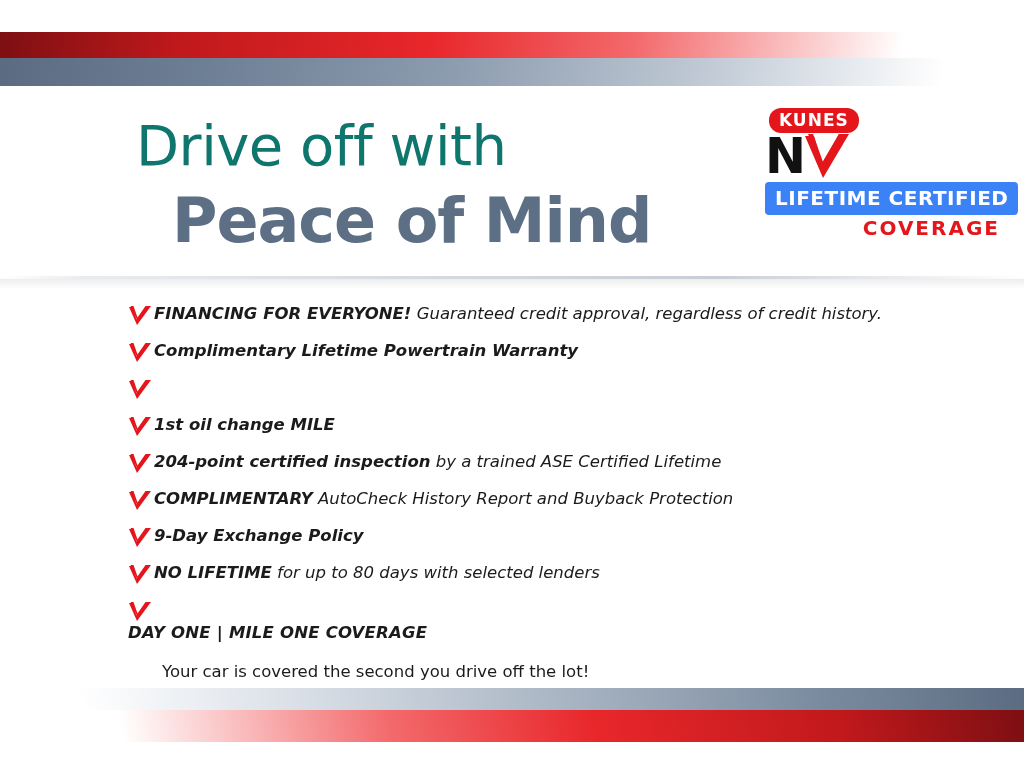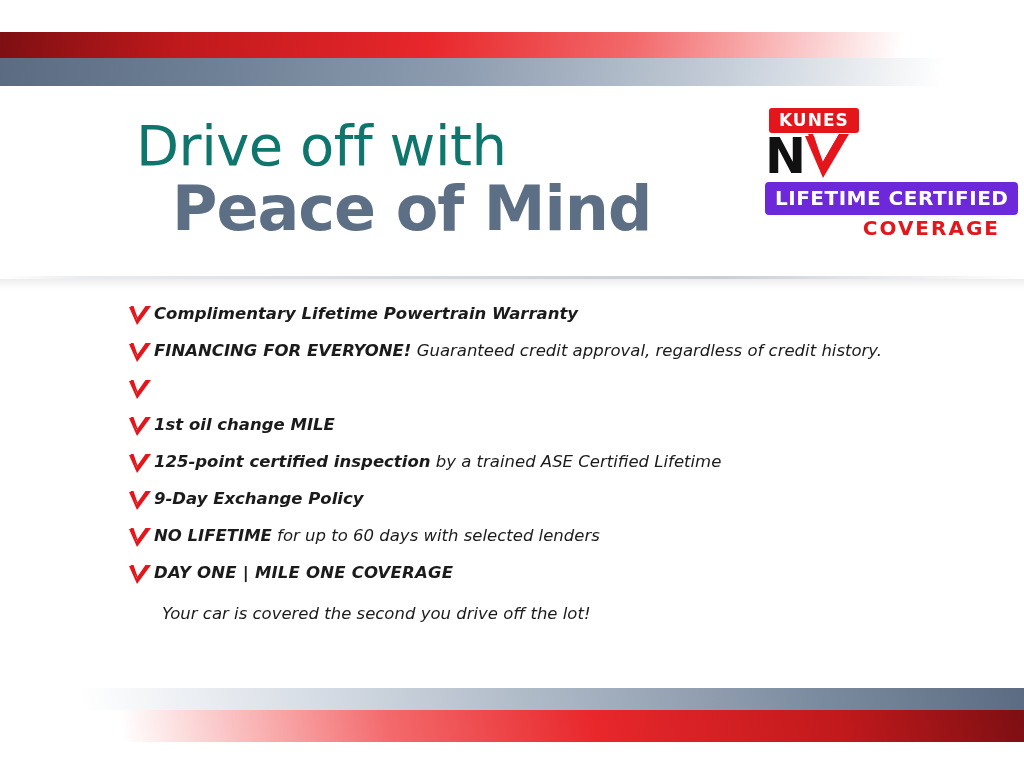--- a/index.html
+++ b/index.html
@@ -88,21 +88,21 @@
     letter-spacing: -0.5px;
     line-height: 1.0;
   }
   .headline .line2 {
     font-family: "DejaVu Sans", sans-serif;
     font-size: 62px;
     font-weight: bold;
     color: #5c6f85;
     letter-spacing: -1px;
     line-height: 1.05;
-    margin-top: 2px;
+    margin-top: 14px;
     margin-left: 36px;
   }
 
   
   .divider {
     position: absolute;
     left: 0;
     top: 276px;
     width: 1024px;
     height: 3px;
@@ -128,21 +128,21 @@
   .logo-kunes {
     position: absolute;
     left: 8px;
     top: 0px;
     background: #e4161c;
     color: #ffffff;
     font-weight: bold;
     font-size: 17px;
     letter-spacing: 1px;
     padding: 2px 10px 3px 10px;
-    border-radius: 3px;
+    border-radius: 12px;
     font-family: "DejaVu Sans", sans-serif;
   }
   .logo-nofear {
     position: absolute;
     left: 4px;
     top: 22px;
     font-family: "DejaVu Sans", sans-serif;
     font-weight: bold;
     font-size: 49px;
     letter-spacing: -1px;
@@ -160,21 +160,21 @@
   }
   .logo-check-wrap svg {
     position: absolute;
     left: -2px;
     top: 2px;
   }
   .logo-lifetime {
     position: absolute;
     left: 4px;
     top: 74px;
-    background: #6d28d9;
+    background: #3b82f6;
     color: #ffffff;
     font-family: "DejaVu Sans", sans-serif;
     font-weight: bold;
     font-size: 20px;
     letter-spacing: 0.5px;
     padding: 4px 10px 5px 10px;
     border-radius: 4px;
     white-space: nowrap;
   }
   .logo-vehicles {
@@ -211,21 +211,20 @@
     font-style: italic;
     font-size: 16.5px;
     color: #1b1b1b;
     line-height: 1.25;
   }
   .bullet-text b {
     font-weight: bold;
   }
   .bullet-sub {
     font-family: "DejaVu Sans", sans-serif;
-    font-style: italic;
     font-size: 16.5px;
     color: #1b1b1b;
     margin-top: 18px;
     margin-left: 34px;
   }
   .bullet-last .bullet-text b {
     letter-spacing: 0.2px;
   }
 </style>
 </head>
@@ -262,85 +261,94 @@
 
   <div class="bullets">
 
     <div class="bullet-row">
       <span class="bullet-check">
         <svg width="24" height="22" viewBox="0 0 24 22" aria-hidden="true">
           <path d="M1 2 L9 20 L23 1 L19 1 L8.5 14.5 L4.5 2 Z" fill="#e4161c"></path>
           <path d="M2.5 1 L10 17 L20 1 L17.5 1 L9.5 12.5 L5.5 1 Z" fill="#e4161c"></path>
         </svg>
       </span>
+      <span class="bullet-text"><b>FINANCING FOR EVERYONE!</b><span> Guaranteed credit approval, regardless of credit history.</span></span>
+    </div>
+
+    <div class="bullet-row">
+      <span class="bullet-check">
+        <svg width="24" height="22" viewBox="0 0 24 22" aria-hidden="true">
+          <path d="M1 2 L9 20 L23 1 L19 1 L8.5 14.5 L4.5 2 Z" fill="#e4161c"></path>
+          <path d="M2.5 1 L10 17 L20 1 L17.5 1 L9.5 12.5 L5.5 1 Z" fill="#e4161c"></path>
+        </svg>
+      </span>
       <span class="bullet-text"><b>Complimentary Lifetime Powertrain Warranty</b><span></span></span>
     </div>
 
     <div class="bullet-row">
       <span class="bullet-check">
         <svg width="24" height="22" viewBox="0 0 24 22" aria-hidden="true">
           <path d="M1 2 L9 20 L23 1 L19 1 L8.5 14.5 L4.5 2 Z" fill="#e4161c"></path>
           <path d="M2.5 1 L10 17 L20 1 L17.5 1 L9.5 12.5 L5.5 1 Z" fill="#e4161c"></path>
         </svg>
       </span>
-      <span class="bullet-text"><b>FINANCING FOR EVERYONE!</b><span> Guaranteed credit approval, regardless of credit history.</span></span>
-    </div>
-
-    <div class="bullet-row">
-      <span class="bullet-check">
-        <svg width="24" height="22" viewBox="0 0 24 22" aria-hidden="true">
-          <path d="M1 2 L9 20 L23 1 L19 1 L8.5 14.5 L4.5 2 Z" fill="#e4161c"></path>
-          <path d="M2.5 1 L10 17 L20 1 L17.5 1 L9.5 12.5 L5.5 1 Z" fill="#e4161c"></path>
-        </svg>
-      </span>
     </div>
 
     <div class="bullet-row">
       <span class="bullet-check">
         <svg width="24" height="22" viewBox="0 0 24 22" aria-hidden="true">
           <path d="M1 2 L9 20 L23 1 L19 1 L8.5 14.5 L4.5 2 Z" fill="#e4161c"></path>
           <path d="M2.5 1 L10 17 L20 1 L17.5 1 L9.5 12.5 L5.5 1 Z" fill="#e4161c"></path>
         </svg>
       </span>
       <span class="bullet-text"><b>1st oil change MILE</b><span></span></span>
     </div>
 
     <div class="bullet-row">
       <span class="bullet-check">
         <svg width="24" height="22" viewBox="0 0 24 22" aria-hidden="true">
           <path d="M1 2 L9 20 L23 1 L19 1 L8.5 14.5 L4.5 2 Z" fill="#e4161c"></path>
           <path d="M2.5 1 L10 17 L20 1 L17.5 1 L9.5 12.5 L5.5 1 Z" fill="#e4161c"></path>
         </svg>
       </span>
-      <span class="bullet-text"><b>125-point certified inspection</b><span> by a trained ASE Certified Lifetime</span></span>
-    </div>
-
+      <span class="bullet-text"><b>204-point certified inspection</b><span> by a trained ASE Certified Lifetime</span></span>
+    </div>
+
+    <div class="bullet-row">
+      <span class="bullet-check">
+        <svg width="24" height="22" viewBox="0 0 24 22" aria-hidden="true">
+          <path d="M1 2 L9 20 L23 1 L19 1 L8.5 14.5 L4.5 2 Z" fill="#e4161c"></path>
+          <path d="M2.5 1 L10 17 L20 1 L17.5 1 L9.5 12.5 L5.5 1 Z" fill="#e4161c"></path>
+        </svg>
+      </span>
+      <span class="bullet-text"><b>COMPLIMENTARY</b><span> AutoCheck History Report and Buyback Protection</span></span>
+    </div>
 
     <div class="bullet-row">
       <span class="bullet-check">
         <svg width="24" height="22" viewBox="0 0 24 22" aria-hidden="true">
           <path d="M1 2 L9 20 L23 1 L19 1 L8.5 14.5 L4.5 2 Z" fill="#e4161c"></path>
           <path d="M2.5 1 L10 17 L20 1 L17.5 1 L9.5 12.5 L5.5 1 Z" fill="#e4161c"></path>
         </svg>
       </span>
       <span class="bullet-text"><b>9-Day Exchange Policy</b><span></span></span>
     </div>
 
     <div class="bullet-row">
       <span class="bullet-check">
         <svg width="24" height="22" viewBox="0 0 24 22" aria-hidden="true">
           <path d="M1 2 L9 20 L23 1 L19 1 L8.5 14.5 L4.5 2 Z" fill="#e4161c"></path>
           <path d="M2.5 1 L10 17 L20 1 L17.5 1 L9.5 12.5 L5.5 1 Z" fill="#e4161c"></path>
         </svg>
       </span>
-      <span class="bullet-text"><b>NO LIFETIME</b><span> for up to 60 days with selected lenders</span></span>
+      <span class="bullet-text"><b>NO LIFETIME</b><span> for up to 80 days with selected lenders</span></span>
     </div>
 
     <div>
-      <div class="bullet-row bullet-last" style="margin-bottom:13px;">
+      <div class="bullet-row bullet-last" style="margin-bottom:13px;flex-direction:column;">
         <span class="bullet-check">
           <svg width="24" height="22" viewBox="0 0 24 22" aria-hidden="true">
             <path d="M1 2 L9 20 L23 1 L19 1 L8.5 14.5 L4.5 2 Z" fill="#e4161c"></path>
             <path d="M2.5 1 L10 17 L20 1 L17.5 1 L9.5 12.5 L5.5 1 Z" fill="#e4161c"></path>
           </svg>
         </span>
         <span class="bullet-text"><b>DAY ONE  |  MILE ONE COVERAGE</b></span>
       </div>
       <div class="bullet-sub">Your car is covered the second you drive off the lot!</div>
     </div>

